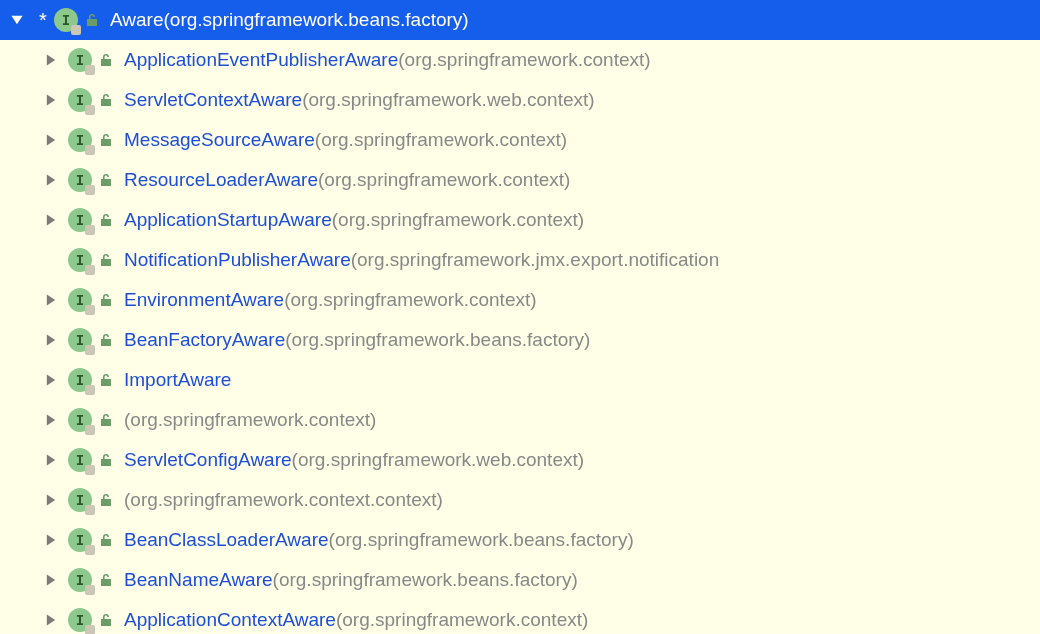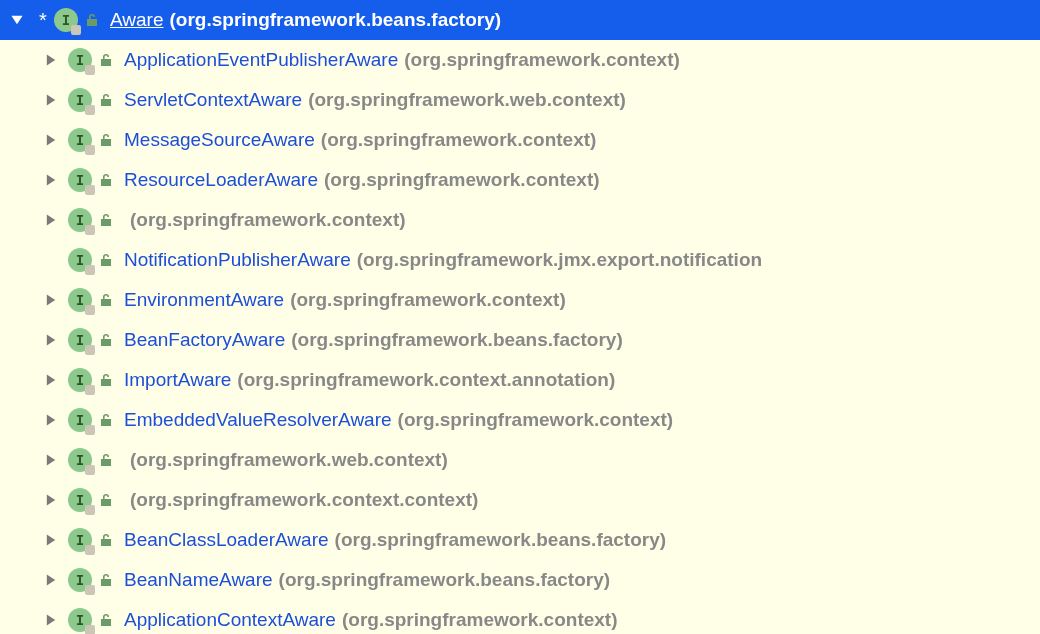--- a/index.html
+++ b/index.html
@@ -98,26 +98,23 @@
     }
     .icon-unlock svg {
       width: 16px;
       height: 16px;
     }
     .class-name {
       color: #1d4ed8;
     }
     .selected .class-name {
       color: #fff;
-      text-decoration: underline;
     }
     .pkg {
       color: #888;
-      margin-left: 6px;
-      font-weight: bold;
     }
   </style>
 </head>
 <body>
 
 <div class="tree">
 
   <div class="tree-row selected">
     <span class="expand">
       <svg viewBox="0 0 10 10">
@@ -209,20 +206,21 @@
         <svg viewBox="0 0 10 10">
           <polygon points="2,1 8,5 2,9" fill="#7a7a7a"></polygon>
         </svg>
       </span>
     <span class="icon-interface">I</span>
     <span class="icon-unlock">
         <svg viewBox="0 0 16 16">
           <path d="M5 7V5a3 3 0 016 0h-1.6a1.4 1.4 0 00-2.8 0v2H13v7H3V7h2z" fill="#6a9c6a"></path>
         </svg>
       </span>
+    <span class="class-name">ApplicationStartupAware</span>
     <span class="pkg">(org.springframework.context)</span>
   </div>
 
   <div class="tree-row">
     <span class="indent"></span>
     <span class="expand empty">
         <svg viewBox="0 0 10 10"></svg>
       </span>
     <span class="icon-interface">I</span>
     <span class="icon-unlock">
@@ -275,53 +273,52 @@
           <polygon points="2,1 8,5 2,9" fill="#7a7a7a"></polygon>
         </svg>
       </span>
     <span class="icon-interface">I</span>
     <span class="icon-unlock">
         <svg viewBox="0 0 16 16">
           <path d="M5 7V5a3 3 0 016 0h-1.6a1.4 1.4 0 00-2.8 0v2H13v7H3V7h2z" fill="#6a9c6a"></path>
         </svg>
       </span>
     <span class="class-name">ImportAware</span>
-    <span class="pkg">(org.springframework.context.annotation)</span>
-  </div>
-
-  <div class="tree-row">
-    <span class="indent"></span>
-    <span class="expand">
-        <svg viewBox="0 0 10 10">
-          <polygon points="2,1 8,5 2,9" fill="#7a7a7a"></polygon>
-        </svg>
-      </span>
-    <span class="icon-interface">I</span>
-    <span class="icon-unlock">
-        <svg viewBox="0 0 16 16">
-          <path d="M5 7V5a3 3 0 016 0h-1.6a1.4 1.4 0 00-2.8 0v2H13v7H3V7h2z" fill="#6a9c6a"></path>
-        </svg>
-      </span>
-    <span class="class-name">EmbeddedValueResolverAware</span>
-    <span class="pkg">(org.springframework.context)</span>
-  </div>
-
-  <div class="tree-row">
-    <span class="indent"></span>
-    <span class="expand">
-        <svg viewBox="0 0 10 10">
-          <polygon points="2,1 8,5 2,9" fill="#7a7a7a"></polygon>
-        </svg>
-      </span>
-    <span class="icon-interface">I</span>
-    <span class="icon-unlock">
-        <svg viewBox="0 0 16 16">
-          <path d="M5 7V5a3 3 0 016 0h-1.6a1.4 1.4 0 00-2.8 0v2H13v7H3V7h2z" fill="#6a9c6a"></path>
-        </svg>
-      </span>
+  </div>
+
+  <div class="tree-row">
+    <span class="indent"></span>
+    <span class="expand">
+        <svg viewBox="0 0 10 10">
+          <polygon points="2,1 8,5 2,9" fill="#7a7a7a"></polygon>
+        </svg>
+      </span>
+    <span class="icon-interface">I</span>
+    <span class="icon-unlock">
+        <svg viewBox="0 0 16 16">
+          <path d="M5 7V5a3 3 0 016 0h-1.6a1.4 1.4 0 00-2.8 0v2H13v7H3V7h2z" fill="#6a9c6a"></path>
+        </svg>
+      </span>
+    <span class="pkg">(org.springframework.context)</span>
+  </div>
+
+  <div class="tree-row">
+    <span class="indent"></span>
+    <span class="expand">
+        <svg viewBox="0 0 10 10">
+          <polygon points="2,1 8,5 2,9" fill="#7a7a7a"></polygon>
+        </svg>
+      </span>
+    <span class="icon-interface">I</span>
+    <span class="icon-unlock">
+        <svg viewBox="0 0 16 16">
+          <path d="M5 7V5a3 3 0 016 0h-1.6a1.4 1.4 0 00-2.8 0v2H13v7H3V7h2z" fill="#6a9c6a"></path>
+        </svg>
+      </span>
+    <span class="class-name">ServletConfigAware</span>
     <span class="pkg">(org.springframework.web.context)</span>
   </div>
 
   <div class="tree-row">
     <span class="indent"></span>
     <span class="expand">
         <svg viewBox="0 0 10 10">
           <polygon points="2,1 8,5 2,9" fill="#7a7a7a"></polygon>
         </svg>
       </span>

